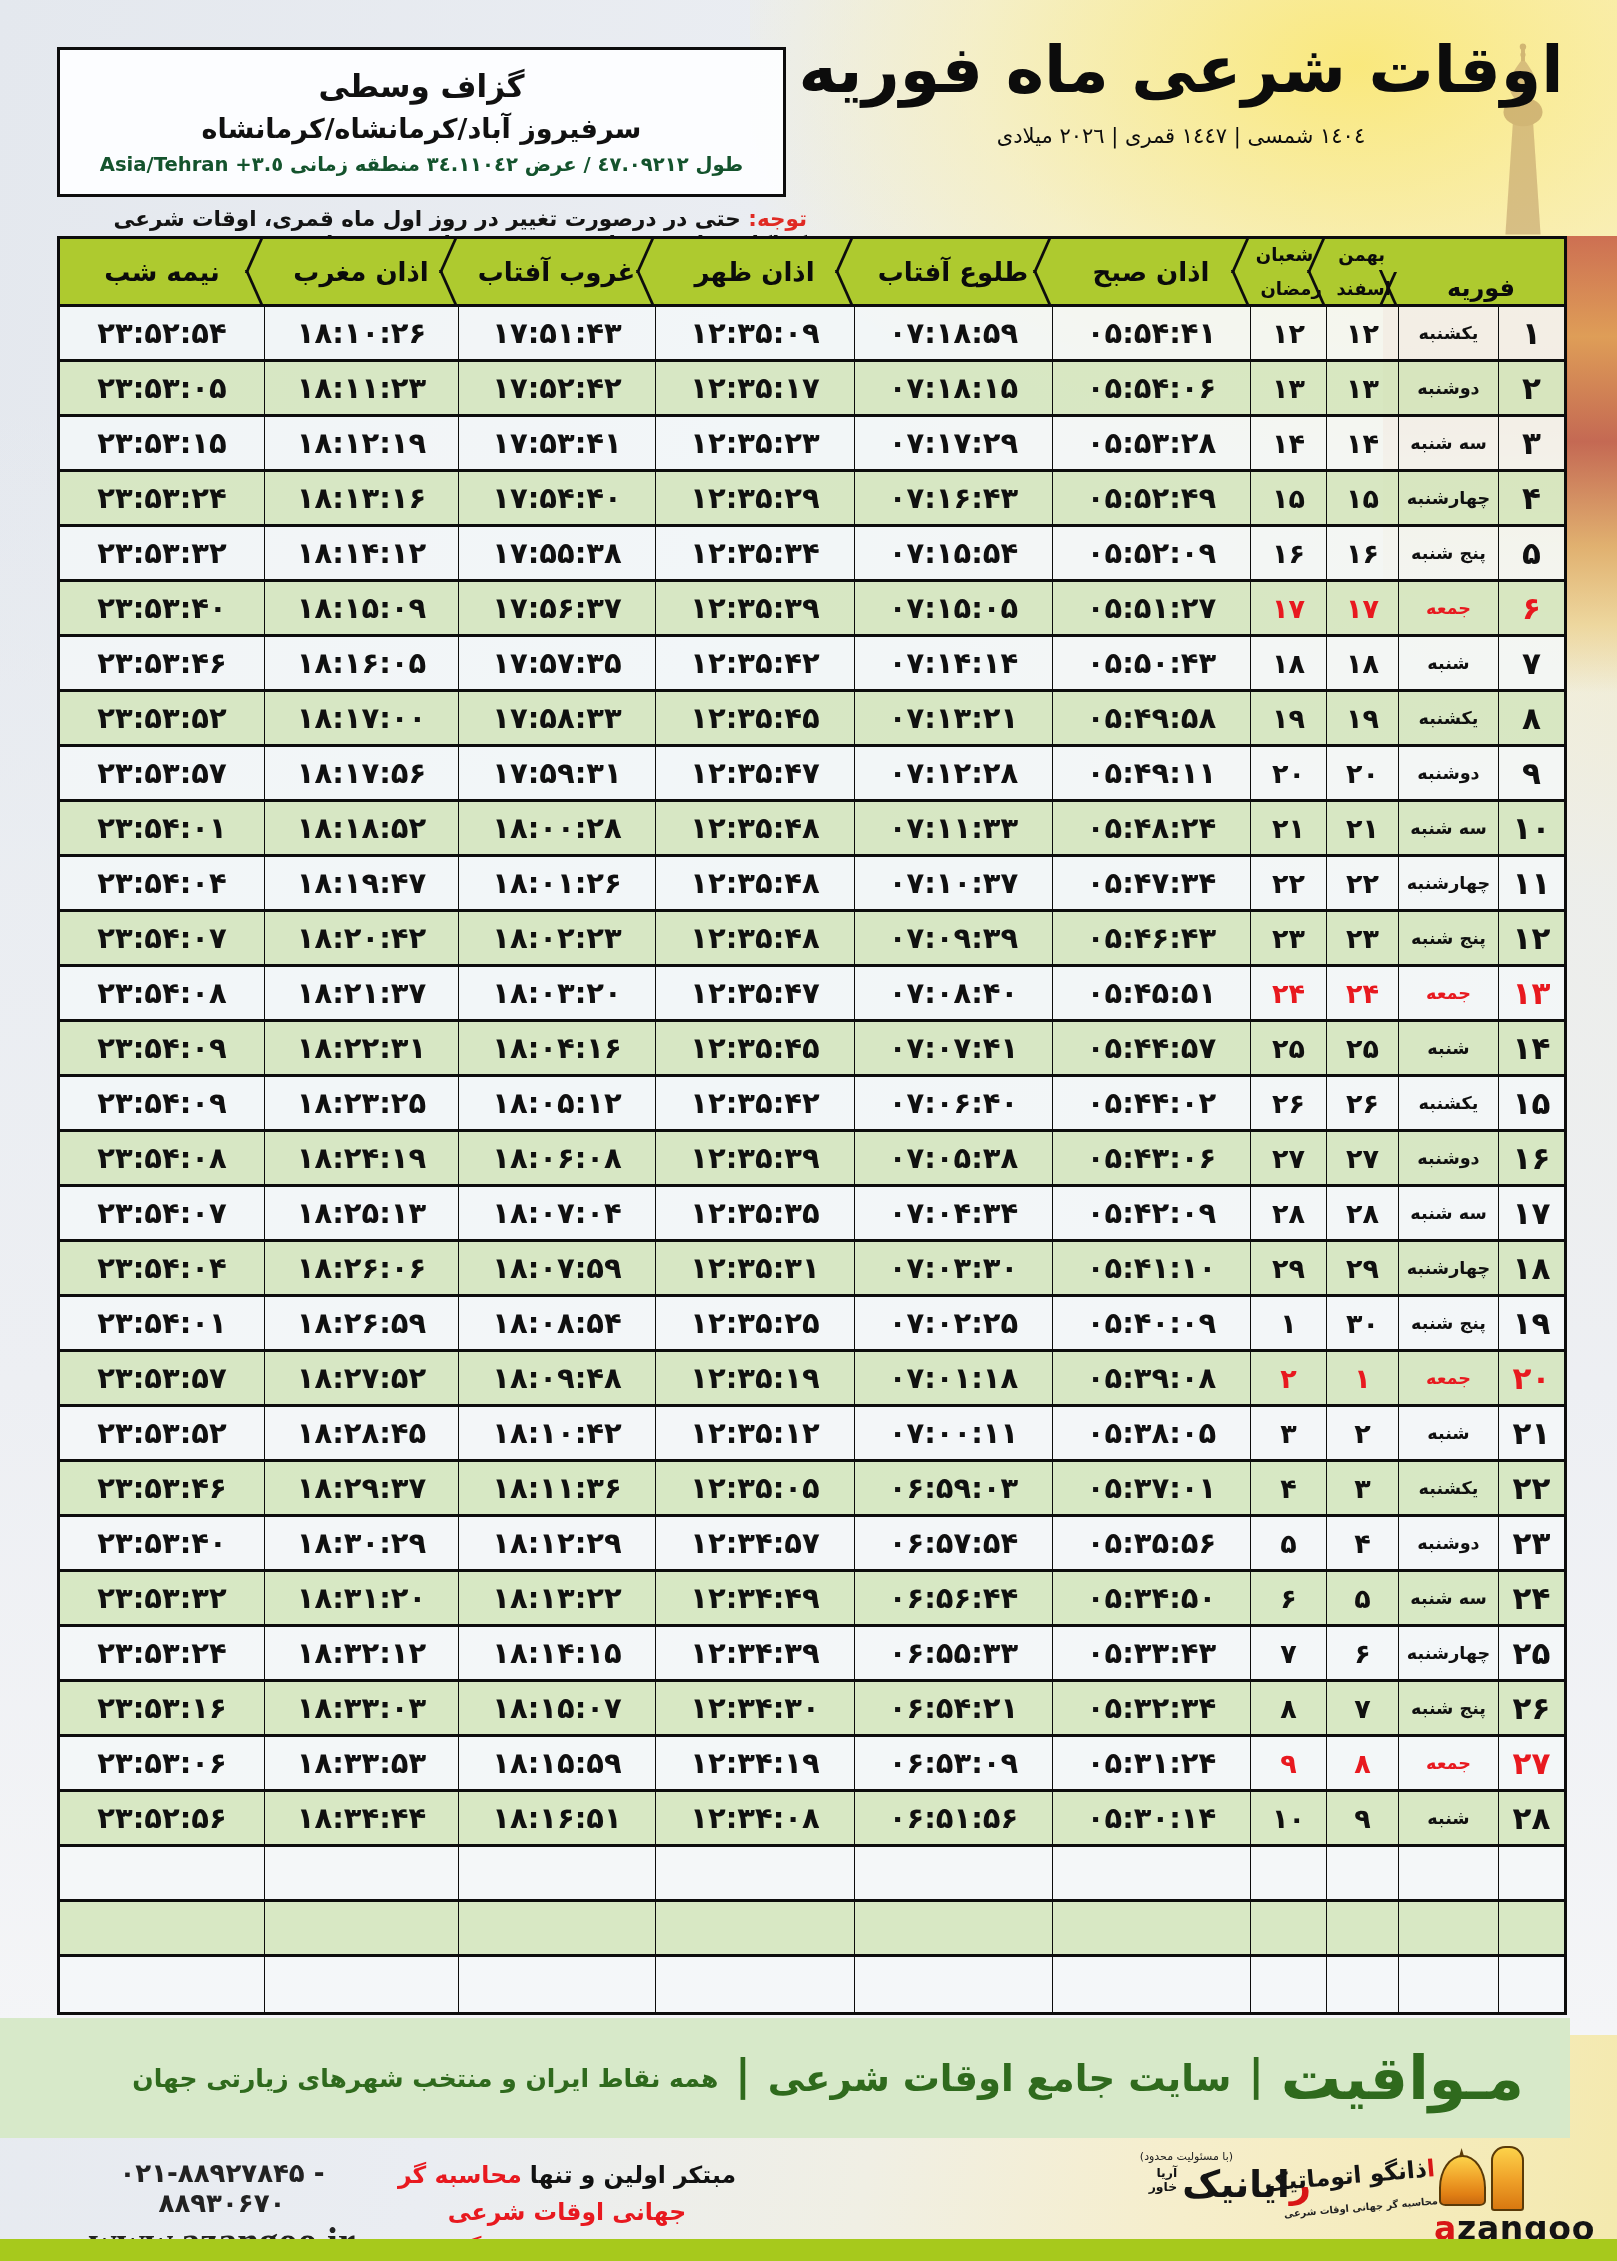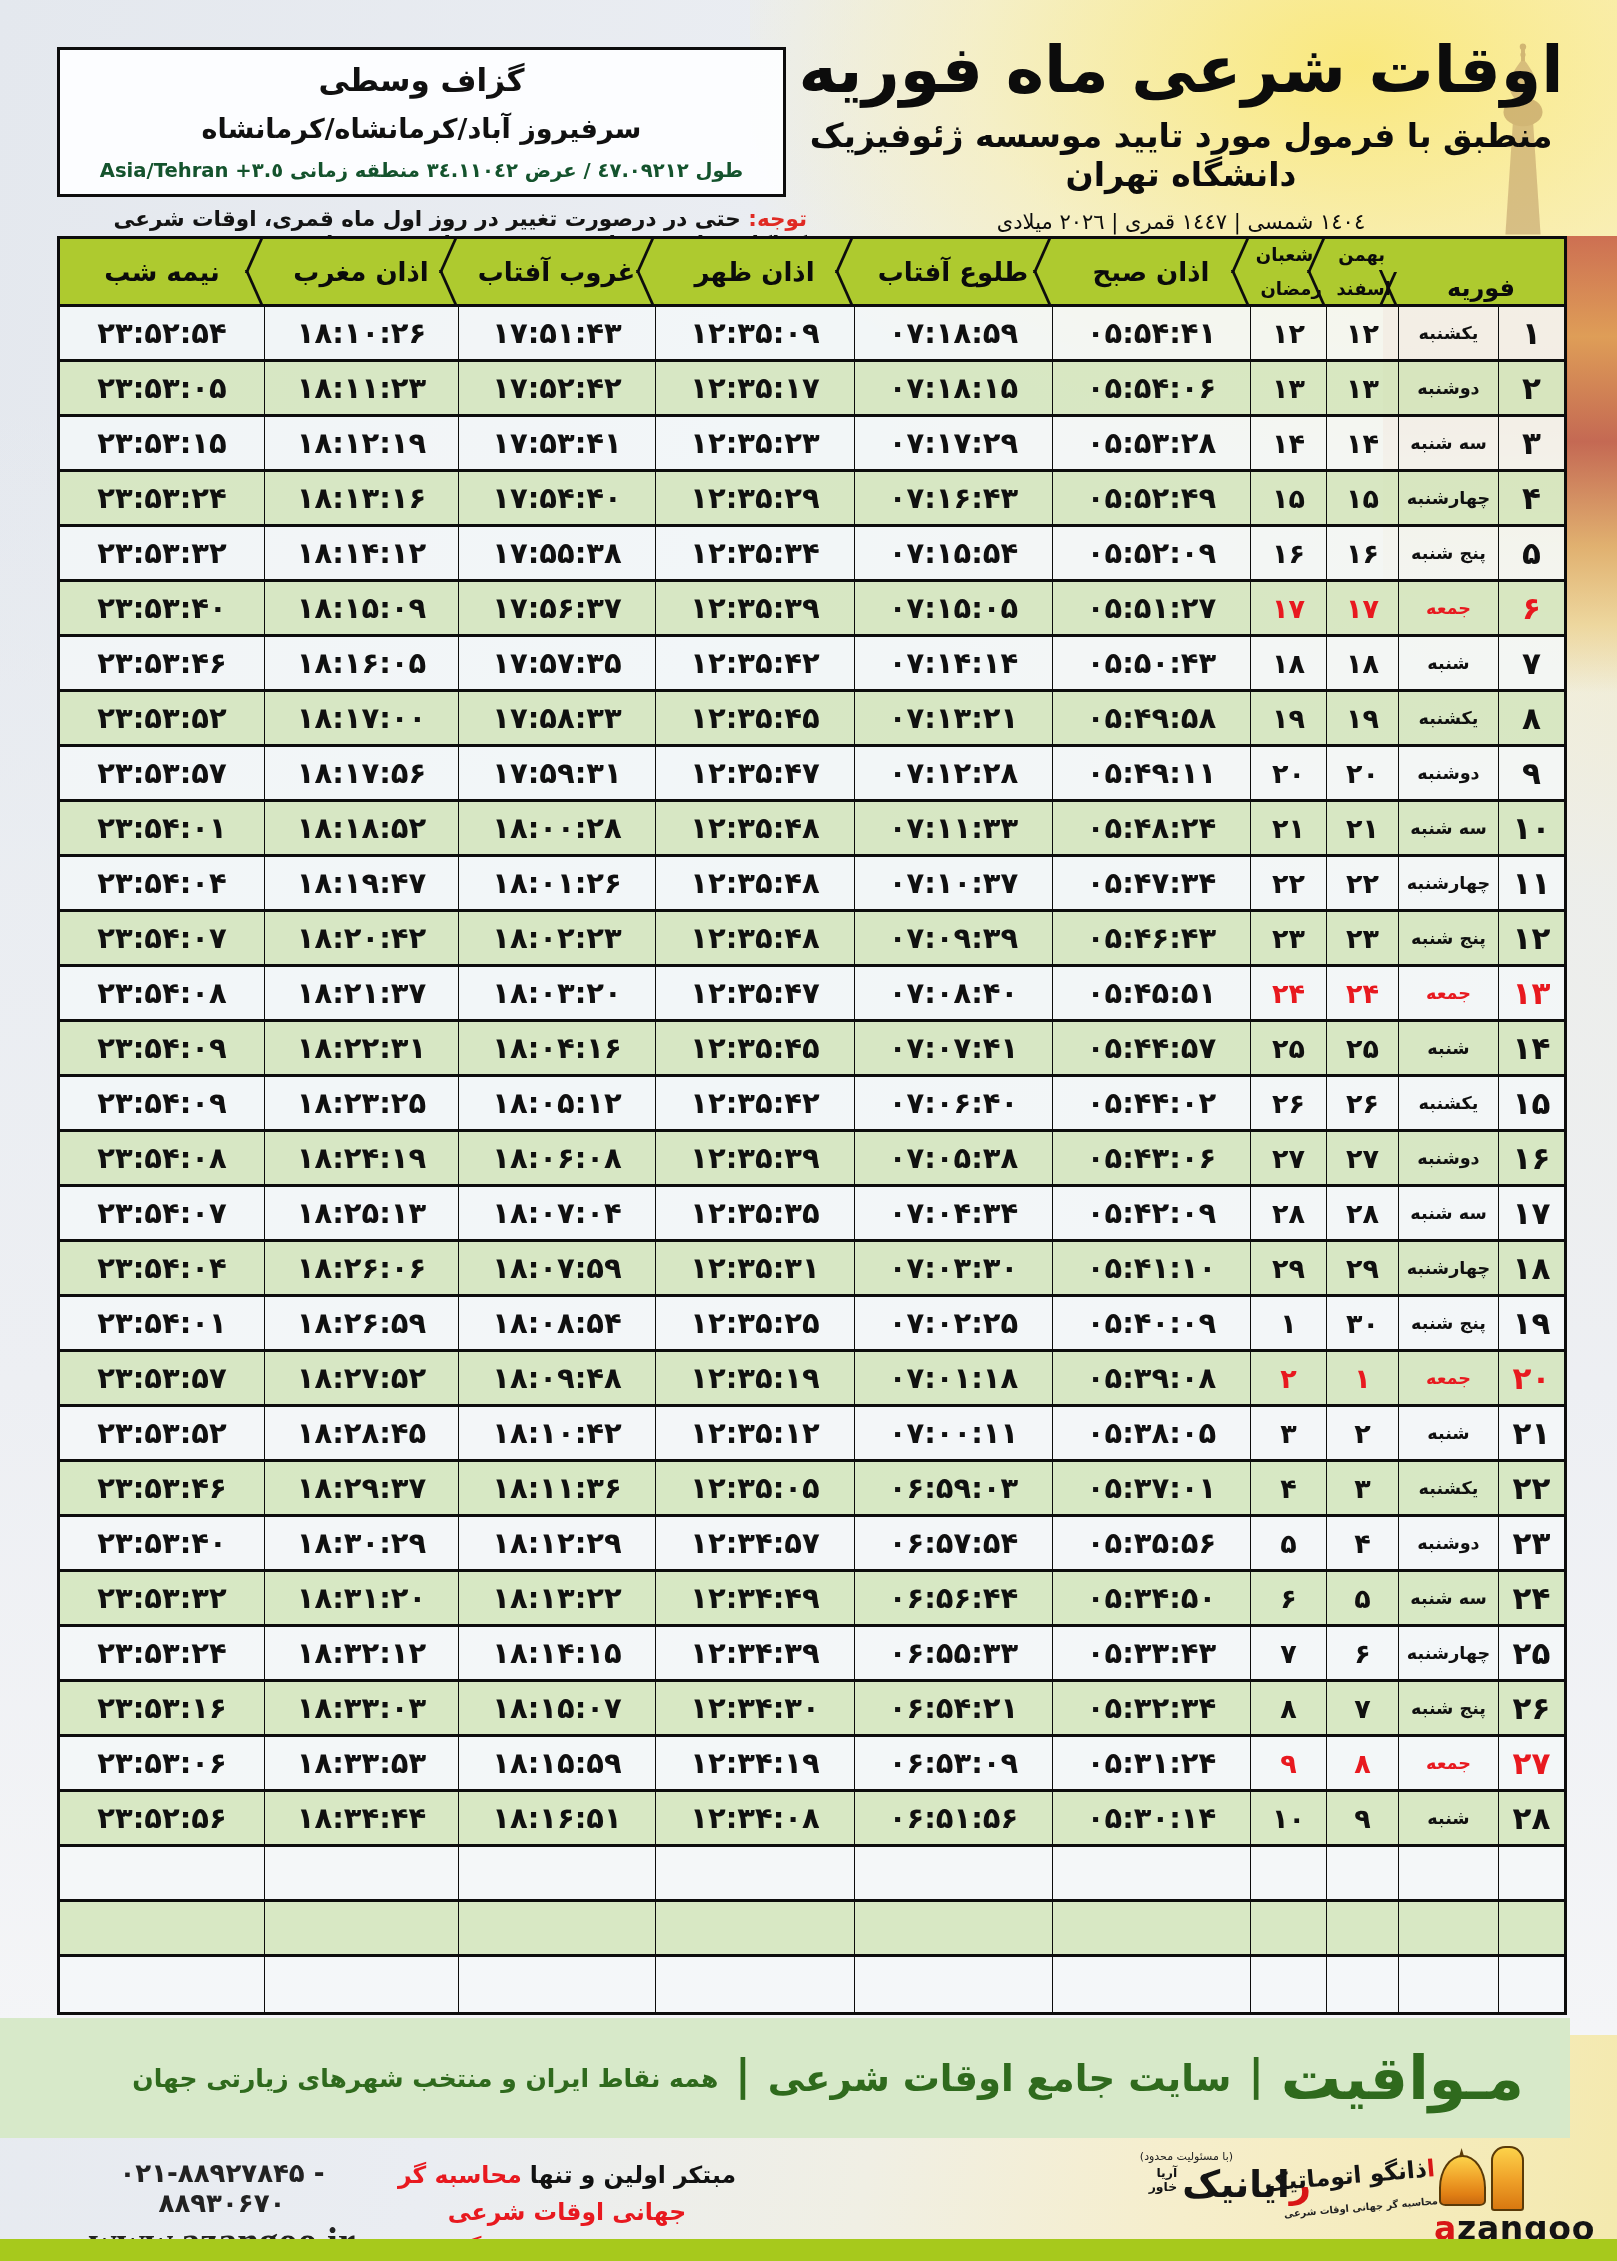--- a/index.html
+++ b/index.html
@@ -12,21 +12,21 @@
   .bg-fade{position:absolute;left:0;top:404px;width:1618px;height:1631px;
            background:linear-gradient(180deg,rgba(233,236,241,0) 0%,rgba(235,238,242,.85) 30%,#edeff3 60%,#f4f5f7 100%);}
   .photo-edge{position:absolute;left:1566px;top:236px;width:52px;height:457px;opacity:.8;
           background:linear-gradient(180deg,#c2503a 0%,#d8893e 22%,#b84836 45%,#dca258 68%,#ecd190 85%,rgba(236,209,144,0) 100%);}
   .photo-glow{position:absolute;left:1383px;top:236px;width:185px;height:404px;opacity:.4;
           background:linear-gradient(180deg,#e8a562 0%,#dd7f52 35%,#eecf8e 70%,rgba(238,207,142,0) 100%);}
   .minaret{position:absolute;left:1461px;top:39px;opacity:.6;}
   
   .info-box{position:absolute;left:57px;top:47px;width:729px;height:150px;background:rgba(253,254,255,.95);
             border:3.3px solid #0d0d0d;box-sizing:border-box;text-align:center;direction:rtl;
-            display:flex;flex-direction:column;justify-content:center;gap:15px;}
+            display:flex;flex-direction:column;justify-content:center;gap:9px;}
   .ib1{font-size:31px;font-weight:bold;color:#111;}
   .ib2{font-size:27px;font-weight:bold;color:#111;}
   .ib3{font-size:19.6px;font-weight:bold;color:#14532d;}
   
   .title-block{position:absolute;left:796px;top:31px;width:770px;text-align:center;direction:rtl;}
   .main-title{font-size:65px;font-weight:bold;color:#0c0c0c;line-height:77px;}
   .sub-title{font-size:33px;font-weight:bold;color:#0c0c0c;margin-top:7.8px;}
   .years{font-size:21px;font-weight:normal;color:#0c0c0c;margin-top:16px;}
   
   .note{position:absolute;left:57px;top:206px;width:750px;direction:rtl;text-align:right;font-size:21.5px;font-weight:bold;color:#141414;}
@@ -114,21 +114,20 @@
     <div class="ib1">گزاف وسطی</div>
     <div class="ib2">سرفیروز آباد/کرمانشاه/کرمانشاه</div>
     <div class="ib3">
       <span>طول ٤٧.٠٩٢١٢ / عرض ٣٤.١١٠٤٢ منطقه زمانی </span><span dir="ltr">+٣.٥</span>
       <span dir="ltr">Asia/Tehran</span>
     </div>
   </div>
 
   <div class="title-block">
     <div class="main-title">اوقات شرعی ماه فوریه</div>
-    <div class="sub-title">منطبق با فرمول مورد تایید موسسه ژئوفیزیک دانشگاه تهران</div>
     <div class="years">۱٤۰٤ شمسی | ۱٤٤۷ قمری | ۲۰۲٦ میلادی</div>
   </div>
 
   <div class="note">
     <span class="red">توجه:</span><span> حتی در درصورت تغییر در روز اول ماه قمری، اوقات شرعی کماکان برای روزهای شمسی و میلادی معتبر است.</span>
   </div>
 
   <div class="ptable">
     <div class="thead">
       <div class="hcell h-feb">فوریه</div>

